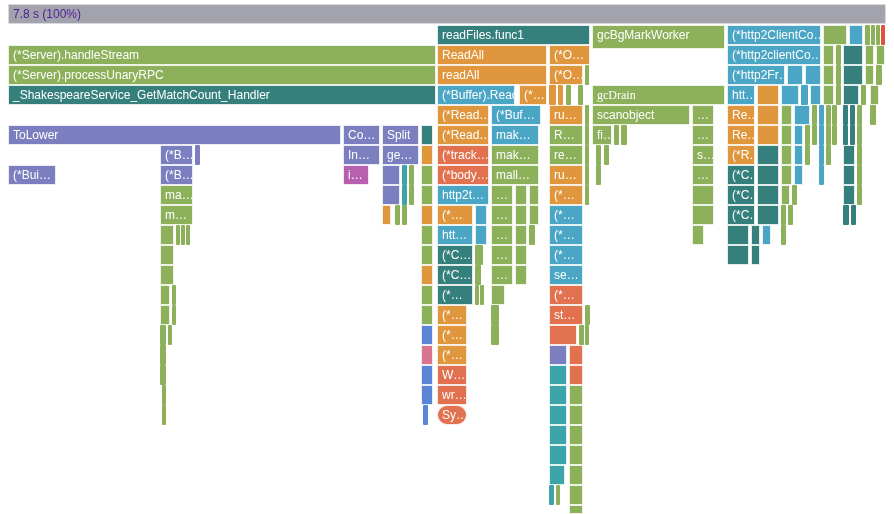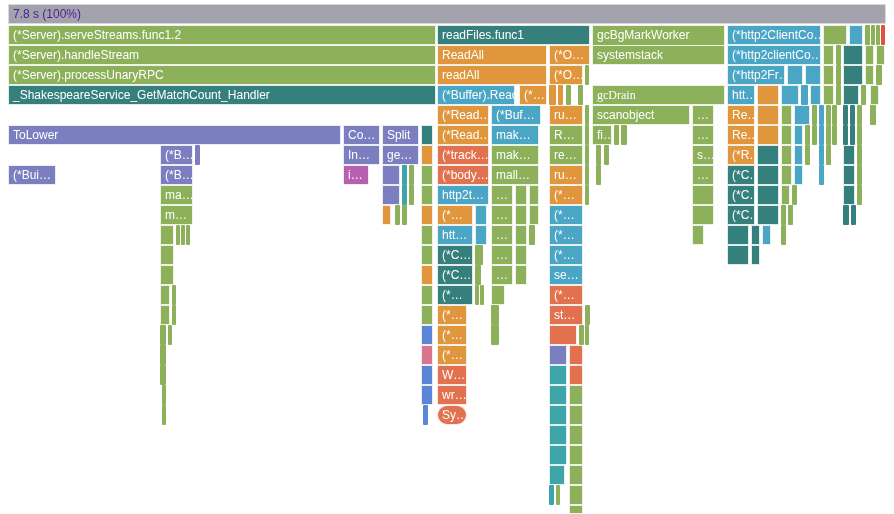--- a/index.html
+++ b/index.html
@@ -36,23 +36,20 @@
   .frame.noborder{border:none;}
   .lbl{pointer-events:none;display:block;}
 </style>
 </head>
 <body>
 
 <div id="flamegraph">
     <div class="frame header" style="left: 8px; top: 4px; width: 878px; height: 20px; background: rgb(163, 163, 173);">
       <span class="lbl">7.8 s (100%)</span>
     </div>
-    <div class="frame" style="left: 8px; top: 25px; width: 428px; height: 20px; background: rgb(140, 177, 90);">
-      <span class="lbl">(*Server).serveStreams.func1.2</span>
-    </div>
     <div class="frame" style="left: 437px; top: 25px; width: 153px; height: 20px; background: rgb(53, 128, 124);">
       <span class="lbl">readFiles.func1</span>
     </div>
     <div class="frame" style="left: 592px; top: 25px; width: 133px; height: 24px; background: rgb(140, 177, 90);">
       <span class="lbl">gcBgMarkWorker</span>
     </div>
     <div class="frame" style="left: 727px; top: 25px; width: 94px; height: 20px; background: rgb(74, 166, 196);">
       <span class="lbl">(*http2ClientCo…</span>
     </div>
     <div class="frame" style="left: 823px; top: 25px; width: 24px; height: 20px; background: rgb(140, 177, 90);"></div>
@@ -62,23 +59,20 @@
     <div class="frame noborder" style="left: 876px; top: 25px; width: 4px; height: 20px; background: rgb(140, 177, 90);"></div>
     <div class="frame noborder" style="left: 881px; top: 25px; width: 4px; height: 20px; background: rgb(225, 82, 58);"></div>
     <div class="frame" style="left: 8px; top: 45px; width: 428px; height: 20px; background: rgb(140, 177, 90);">
       <span class="lbl">(*Server).handleStream</span>
     </div>
     <div class="frame" style="left: 437px; top: 45px; width: 110px; height: 20px; background: rgb(224, 150, 60);">
       <span class="lbl">ReadAll</span>
     </div>
     <div class="frame" style="left: 549px; top: 45px; width: 41px; height: 20px; background: rgb(224, 150, 60);">
       <span class="lbl">(*O…</span>
-    </div>
-    <div class="frame" style="left: 592px; top: 45px; width: 133px; height: 20px; background: rgb(140, 177, 90);">
-      <span class="lbl">systemstack</span>
     </div>
     <div class="frame" style="left: 727px; top: 45px; width: 94px; height: 20px; background: rgb(74, 166, 196);">
       <span class="lbl">(*http2clientCo…</span>
     </div>
     <div class="frame" style="left: 823px; top: 45px; width: 11px; height: 20px; background: rgb(140, 177, 90);"></div>
     <div class="frame noborder" style="left: 836px; top: 45px; width: 5px; height: 20px; background: rgb(140, 177, 90);"></div>
     <div class="frame" style="left: 843px; top: 45px; width: 20px; height: 20px; background: rgb(53, 128, 124);"></div>
     <div class="frame" style="left: 865px; top: 45px; width: 9px; height: 20px; background: rgb(140, 177, 90);"></div>
     <div class="frame" style="left: 876px; top: 45px; width: 9px; height: 20px; background: rgb(140, 177, 90);"></div>
     <div class="frame" style="left: 8px; top: 65px; width: 428px; height: 20px; background: rgb(140, 177, 90);">

